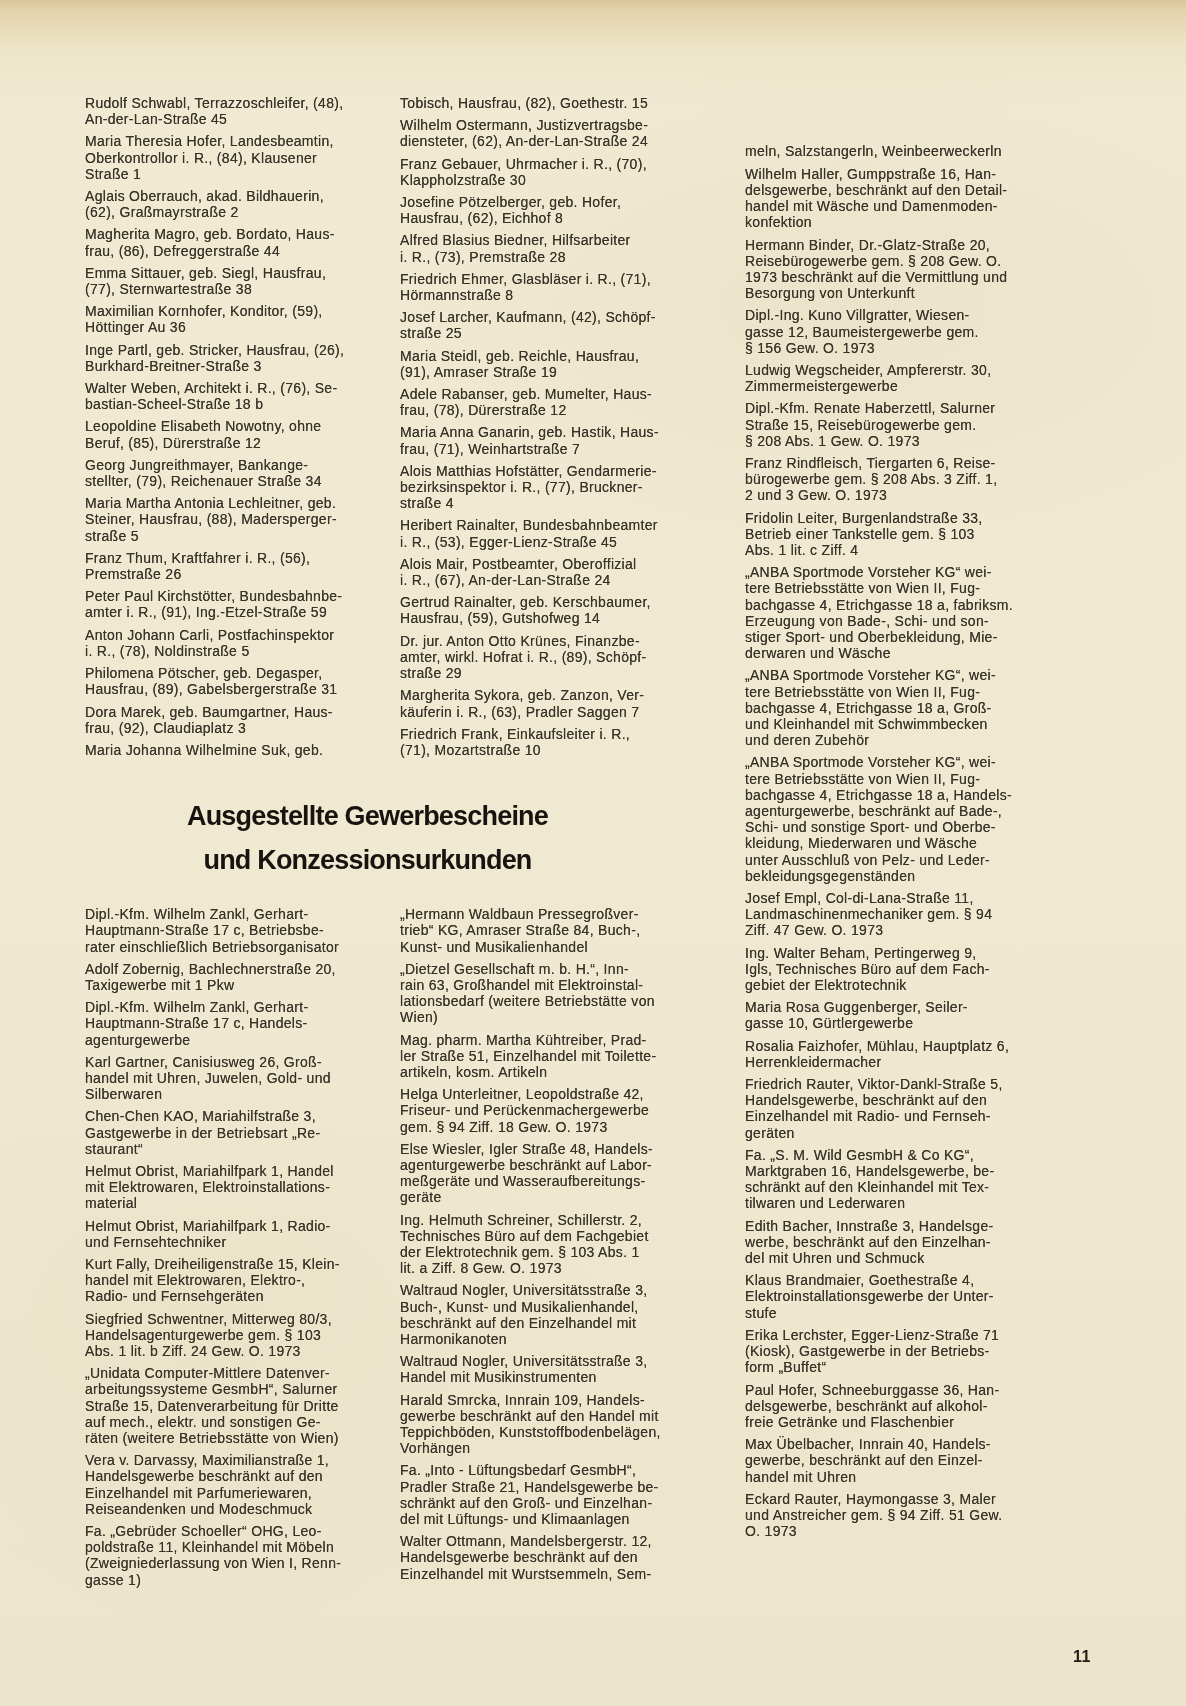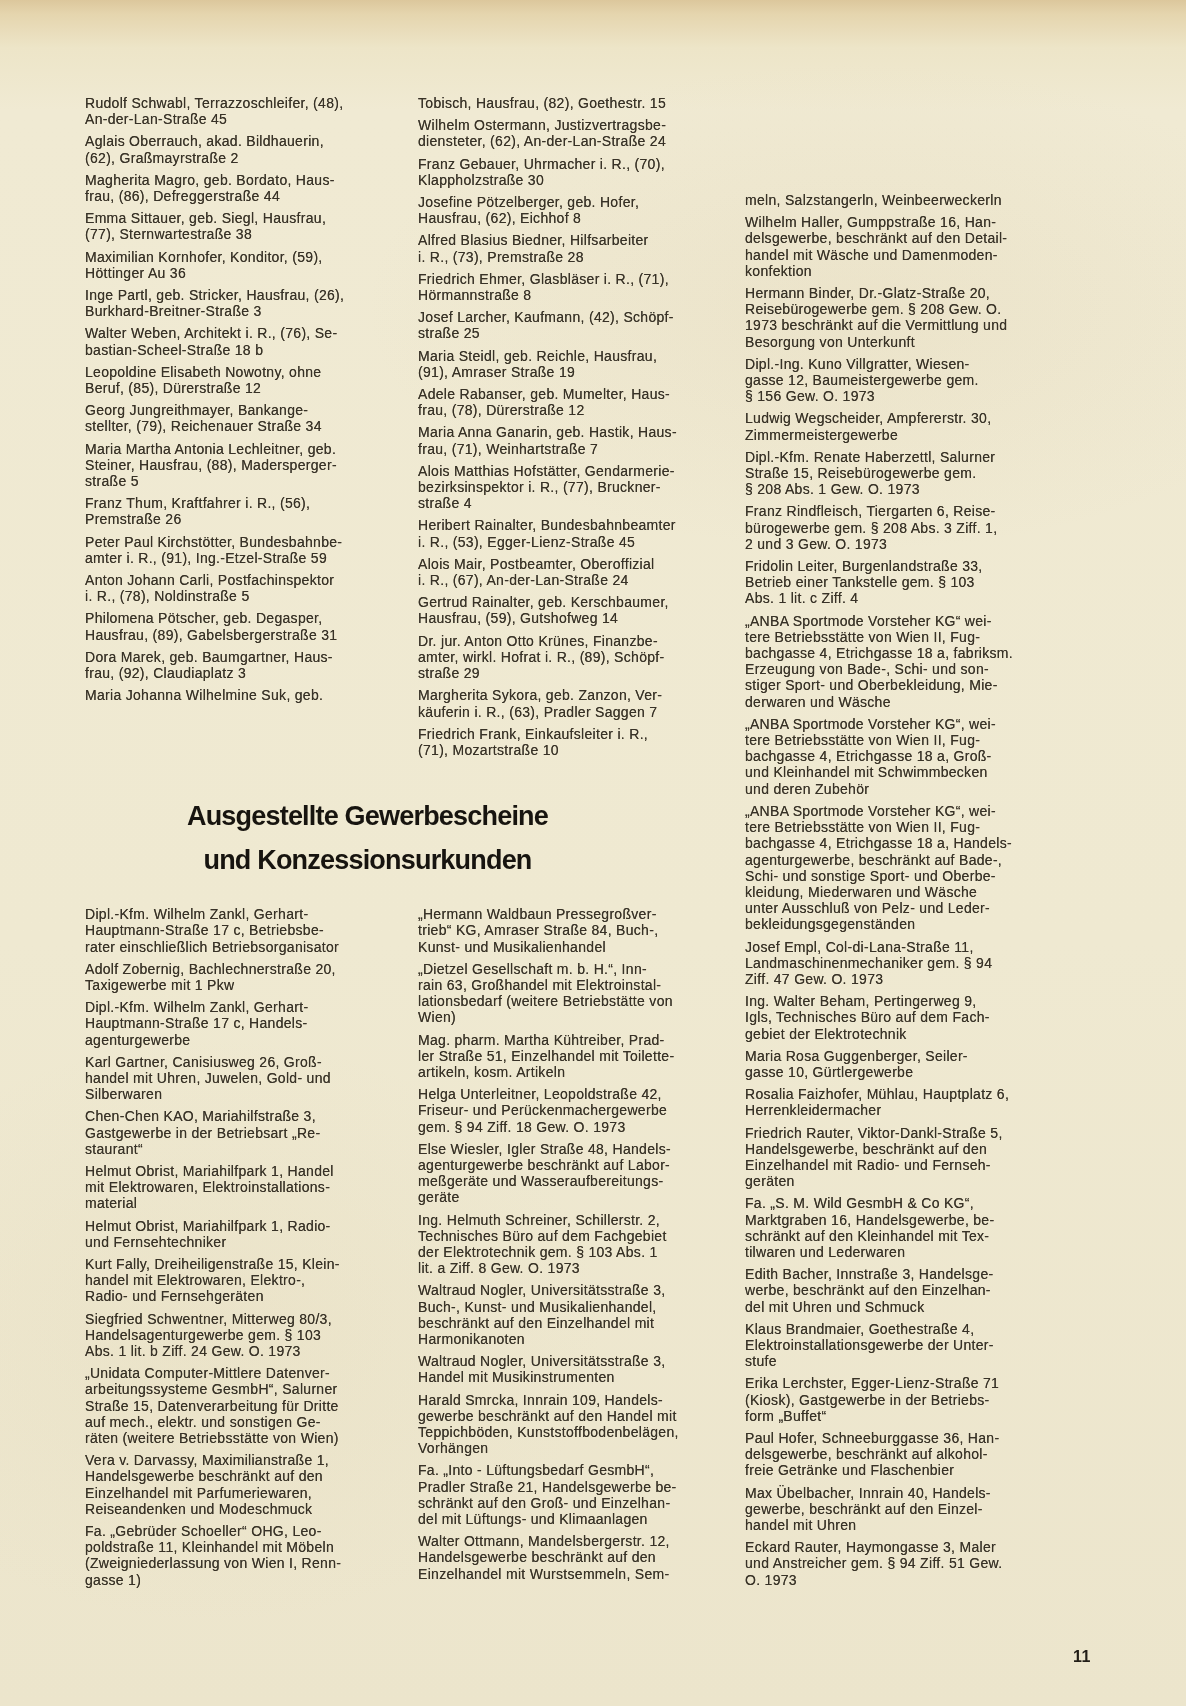--- a/index.html
+++ b/index.html
@@ -10,26 +10,26 @@
     font-family:"Liberation Sans",sans-serif;
     color:#383227;
     background:
       radial-gradient(700px 350px at 72% 18%, rgba(208,188,148,0.14), transparent 70%),
       radial-gradient(560px 420px at 18% 78%, rgba(214,199,158,0.12), transparent 70%),
       linear-gradient(180deg,#dcc79c 0px,#e5d5ae 14px,#ede5c8 48px,#f0ead3 110px,#efe9d1 55%,#ece5cc 100%);
     overflow:hidden;
   }
   .content{
     position:absolute;left:85px;top:95px;
-    display:flex;align-items:flex-end;
+    display:flex;align-items:center;
   }
   .left-region{width:637px;flex:0 0 auto;}
   .cols{display:flex;}
   .col-1{width:305px;flex:0 0 auto;}
-  .col-2{width:322px;flex:0 0 auto;margin-left:28px;}
+  .col-2{width:322px;flex:0 0 auto;margin-left:10px;}
   .col-right{width:333px;flex:0 0 auto;margin-left:23px;}
   .entry{
     font-size:14px;line-height:16.2px;
     letter-spacing:0.3px;
     white-space:pre-line;
     margin:0 0 6px 0;
     text-shadow:0 0 0.3px rgba(50,44,32,0.75);
   }
   .heading{
     font-size:27px;line-height:44px;font-weight:700;
@@ -48,20 +48,23 @@
 </head>
 <body>
 
 <div class="page">
   <div class="content">
     <div class="left-region">
       <div class="cols">
         <div class="col-1">
             <p class="entry">Rudolf Schwabl, Terrazzoschleifer, (48),
 An-der-Lan-Straße 45</p>
+            <p class="entry">Maria Theresia Hofer, Landesbeamtin,
+Oberkontrollor i. R., (84), Klausener
+Straße 1</p>
             <p class="entry">Aglais Oberrauch, akad. Bildhauerin,
 (62), Graßmayrstraße 2</p>
             <p class="entry">Magherita Magro, geb. Bordato, Haus-
 frau, (86), Defreggerstraße 44</p>
             <p class="entry">Emma Sittauer, geb. Siegl, Hausfrau,
 (77), Sternwartestraße 38</p>
             <p class="entry">Maximilian Kornhofer, Konditor, (59),
 Höttinger Au 36</p>
             <p class="entry">Inge Partl, geb. Stricker, Hausfrau, (26),
 Burkhard-Breitner-Straße 3</p>

